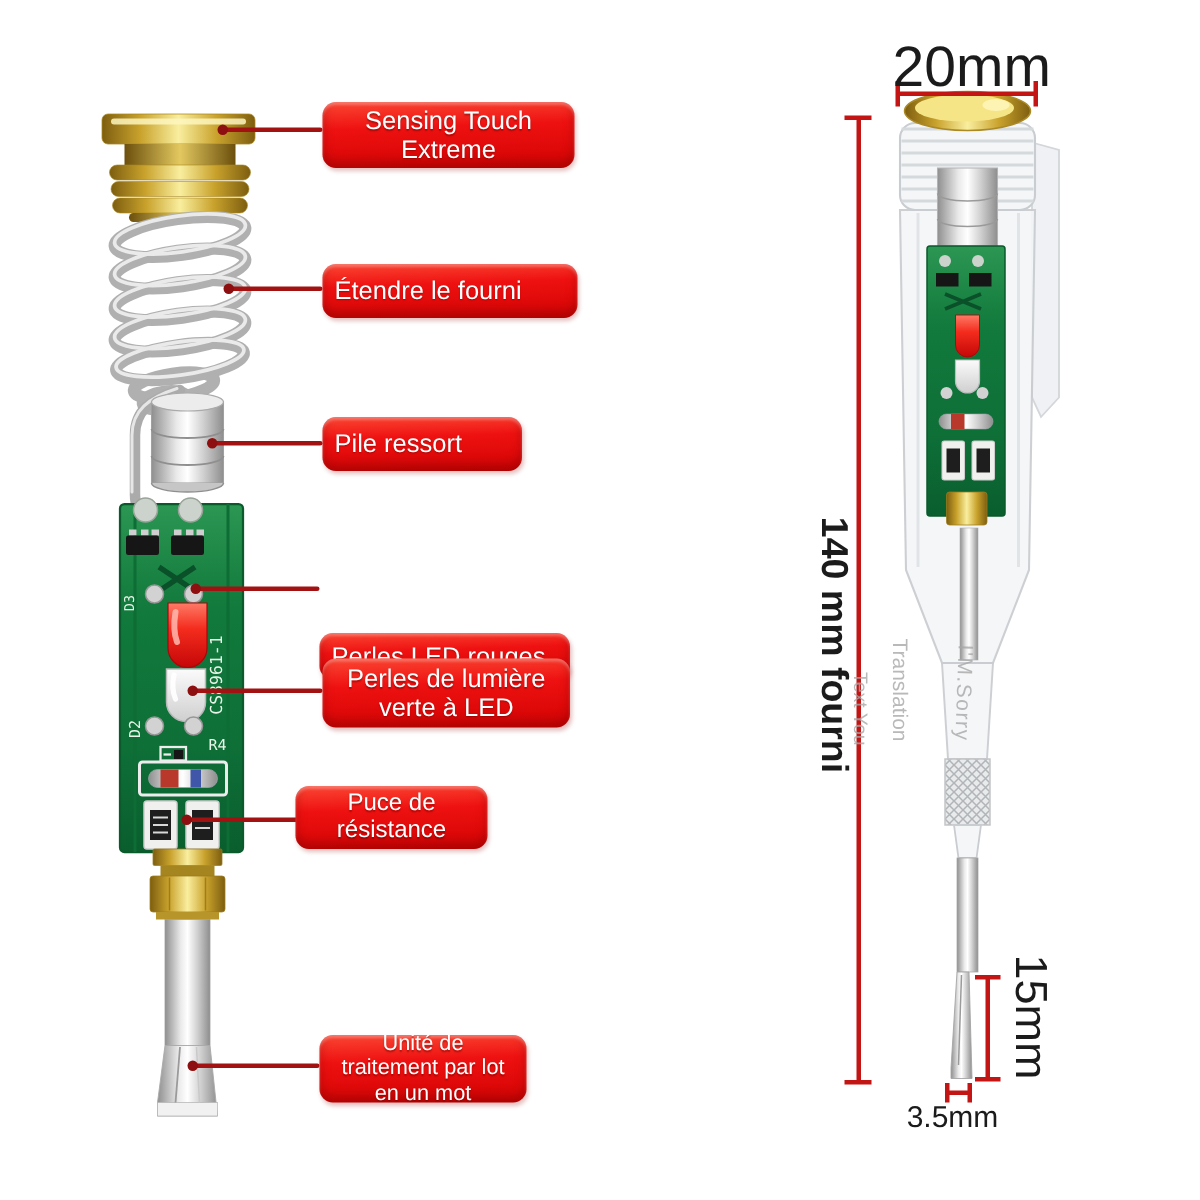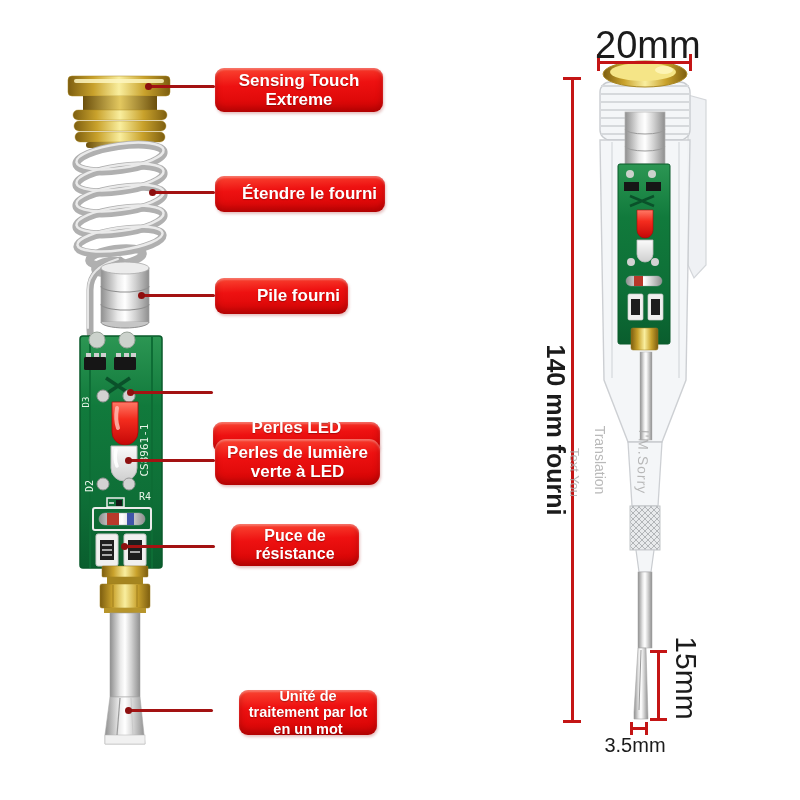--- a/index.html
+++ b/index.html
@@ -1,21 +1,21 @@
 <!DOCTYPE html>
 <html><head>
 <meta charset="utf-8">
 <style>
   html,body{margin:0;padding:0;}
   body{width:800px;height:800px;position:relative;background:#ffffff;overflow:hidden;
        font-family:"Liberation Sans",sans-serif;}
   .abs{position:absolute;}
   
-  .callout{position:absolute;display:flex;align-items:center;justify-content:flex-end;
-    text-align:center;color:#ffffff;font-weight:bold;line-height:1.12;
+  .callout{position:absolute;display:flex;align-items:center;justify-content:flex-start;
+    text-align:center;color:#ffffff;font-weight:normal;line-height:1.12;
     background:linear-gradient(178deg,#fb4733 0%,#ee1111 38%,#d30303 100%);
     border-radius:9px;padding:3px 8px;box-sizing:border-box;
     box-shadow:inset 0 2px 2px rgba(255,255,255,.28), inset 0 -4px 7px rgba(110,0,0,.40), 1px 2px 3px rgba(150,0,0,.25);
     text-shadow:0 1px 1px rgba(90,0,0,.45);}
   .cline{position:absolute;height:3px;background:#a31212;border-radius:2px;}
   .cdot{position:absolute;width:7px;height:7px;border-radius:50%;background:#8d0f0f;}
   
   .dim{position:absolute;background:#c41515;}
   .dimtext{position:absolute;color:#1b1b1b;text-align:center;}
   .rot90{transform:rotate(90deg);}
@@ -261,36 +261,36 @@
 
 <div class="callout" style="left:215px;top:68px;width:168px;height:44px;font-size:17px;">
     <span>Sensing Touch Extreme</span>
   </div>
 
 <div class="callout" style="left:215px;top:176px;width:170px;height:36px;font-size:17px;">
     <span>Étendre le fourni</span>
   </div>
 
 <div class="callout" style="left:215px;top:278px;width:133px;height:36px;font-size:17px;">
-    <span>Pile fourni</span>
+    <span>Pile ressort</span>
   </div>
 
 <div class="callout" style="left:213px;top:378px;width:167px;height:31px;font-size:17px;margin-top:44px;">
     <span>Perles LED rouges</span>
   </div>
 
-<div class="callout" style="left:215px;top:439px;width:165px;height:46px;font-size:17px;border-radius:11px;">
+<div class="callout" style="left:215px;top:439px;width:165px;height:46px;font-size:17px;">
     <span>Perles de lumière verte à LED</span>
   </div>
 
-<div class="callout" style="left:231px;top:524px;width:128px;height:42px;font-size:16px;">
+<div class="callout" style="left:197px;top:524px;width:128px;height:42px;font-size:16px;">
     <span>Puce de résistance</span>
   </div>
 
-<div class="callout" style="left:213px;top:690px;width:138px;height:45px;font-size:14.5px;margin-left:26px;">
+<div class="callout" style="left:213px;top:690px;width:138px;height:45px;font-size:14.5px;">
     <span>Unité de traitement par lot en un mot</span>
   </div>
 
 <div class="dim" style="left:598px;top:61px;width:94px;height:3px;"></div>
 <div class="dim" style="left:597px;top:54px;width:3px;height:17px;"></div>
 <div class="dim" style="left:689px;top:54px;width:3px;height:17px;"></div>
 
 <div class="dim" style="left:571px;top:78px;width:3px;height:644px;"></div>
 <div class="dim" style="left:563px;top:77px;width:18px;height:3px;"></div>
 <div class="dim" style="left:563px;top:720px;width:18px;height:3px;"></div>

